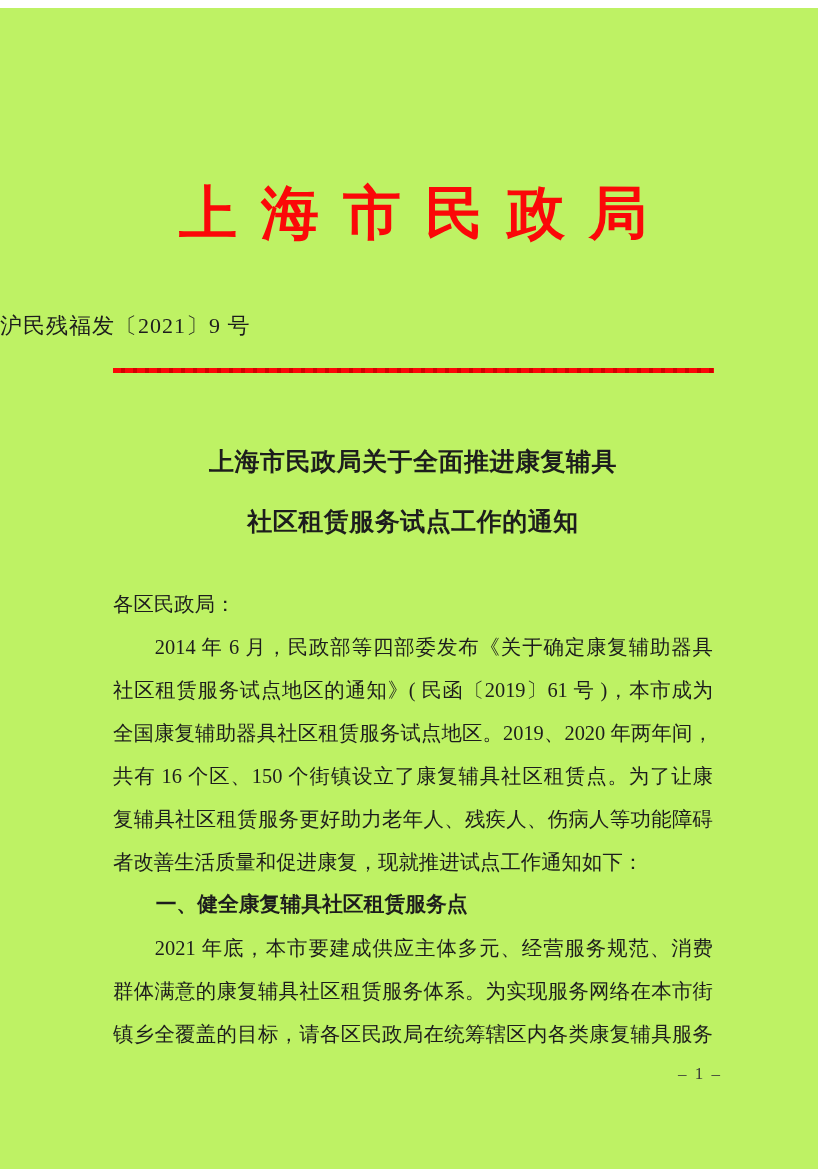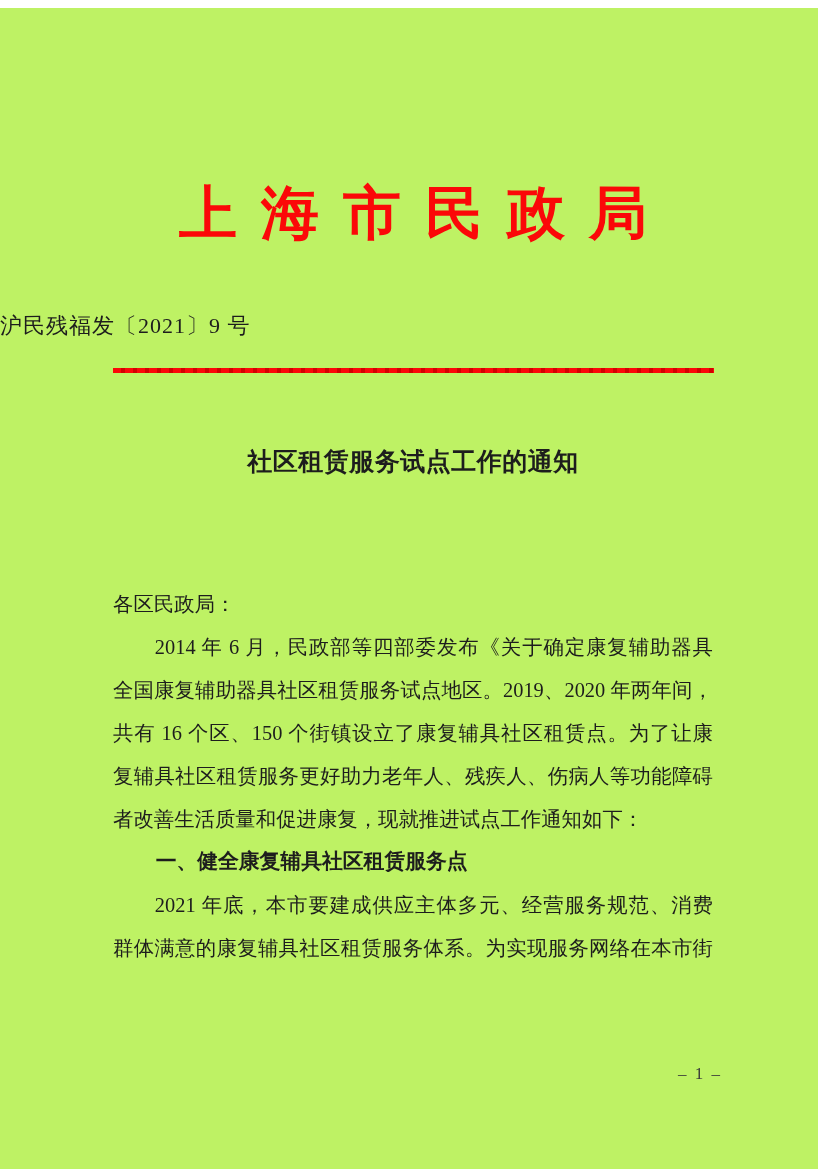--- a/index.html
+++ b/index.html
@@ -78,30 +78,33 @@
 
 <div class="page">
 
   <div class="org-title">上海市民政局</div>
 
   <div class="doc-number">沪民残福发〔2021〕9 号</div>
 
   <div class="red-line"></div>
 
   <div class="doc-title">
+    <div>上海市民政局关于全面推进康复辅具</div>
     <div>社区租赁服务试点工作的通知</div>
   </div>
 
   <div class="body-text">
       <div class="line">各区民政局：</div>
       <div class="line indent fill">2014 年 6 月，民政部等四部委发布《关于确定康复辅助器具</div>
+      <div class="line fill">社区租赁服务试点地区的通知》( 民函〔2019〕61 号 )，本市成为</div>
       <div class="line fill">全国康复辅助器具社区租赁服务试点地区。2019、2020 年两年间，</div>
       <div class="line fill">共有 16 个区、150 个街镇设立了康复辅具社区租赁点。为了让康</div>
       <div class="line fill">复辅具社区租赁服务更好助力老年人、残疾人、伤病人等功能障碍</div>
       <div class="line">者改善生活质量和促进康复，现就推进试点工作通知如下：</div>
       <div class="line indent bold">一、健全康复辅具社区租赁服务点</div>
       <div class="line indent fill">2021 年底，本市要建成供应主体多元、经营服务规范、消费</div>
       <div class="line fill">群体满意的康复辅具社区租赁服务体系。为实现服务网络在本市街</div>
+      <div class="line fill">镇乡全覆盖的目标，请各区民政局在统筹辖区内各类康复辅具服务</div>
     </div>
 
   <div class="page-number">– 1 –</div>
 
 </div>
 
 </body></html>

